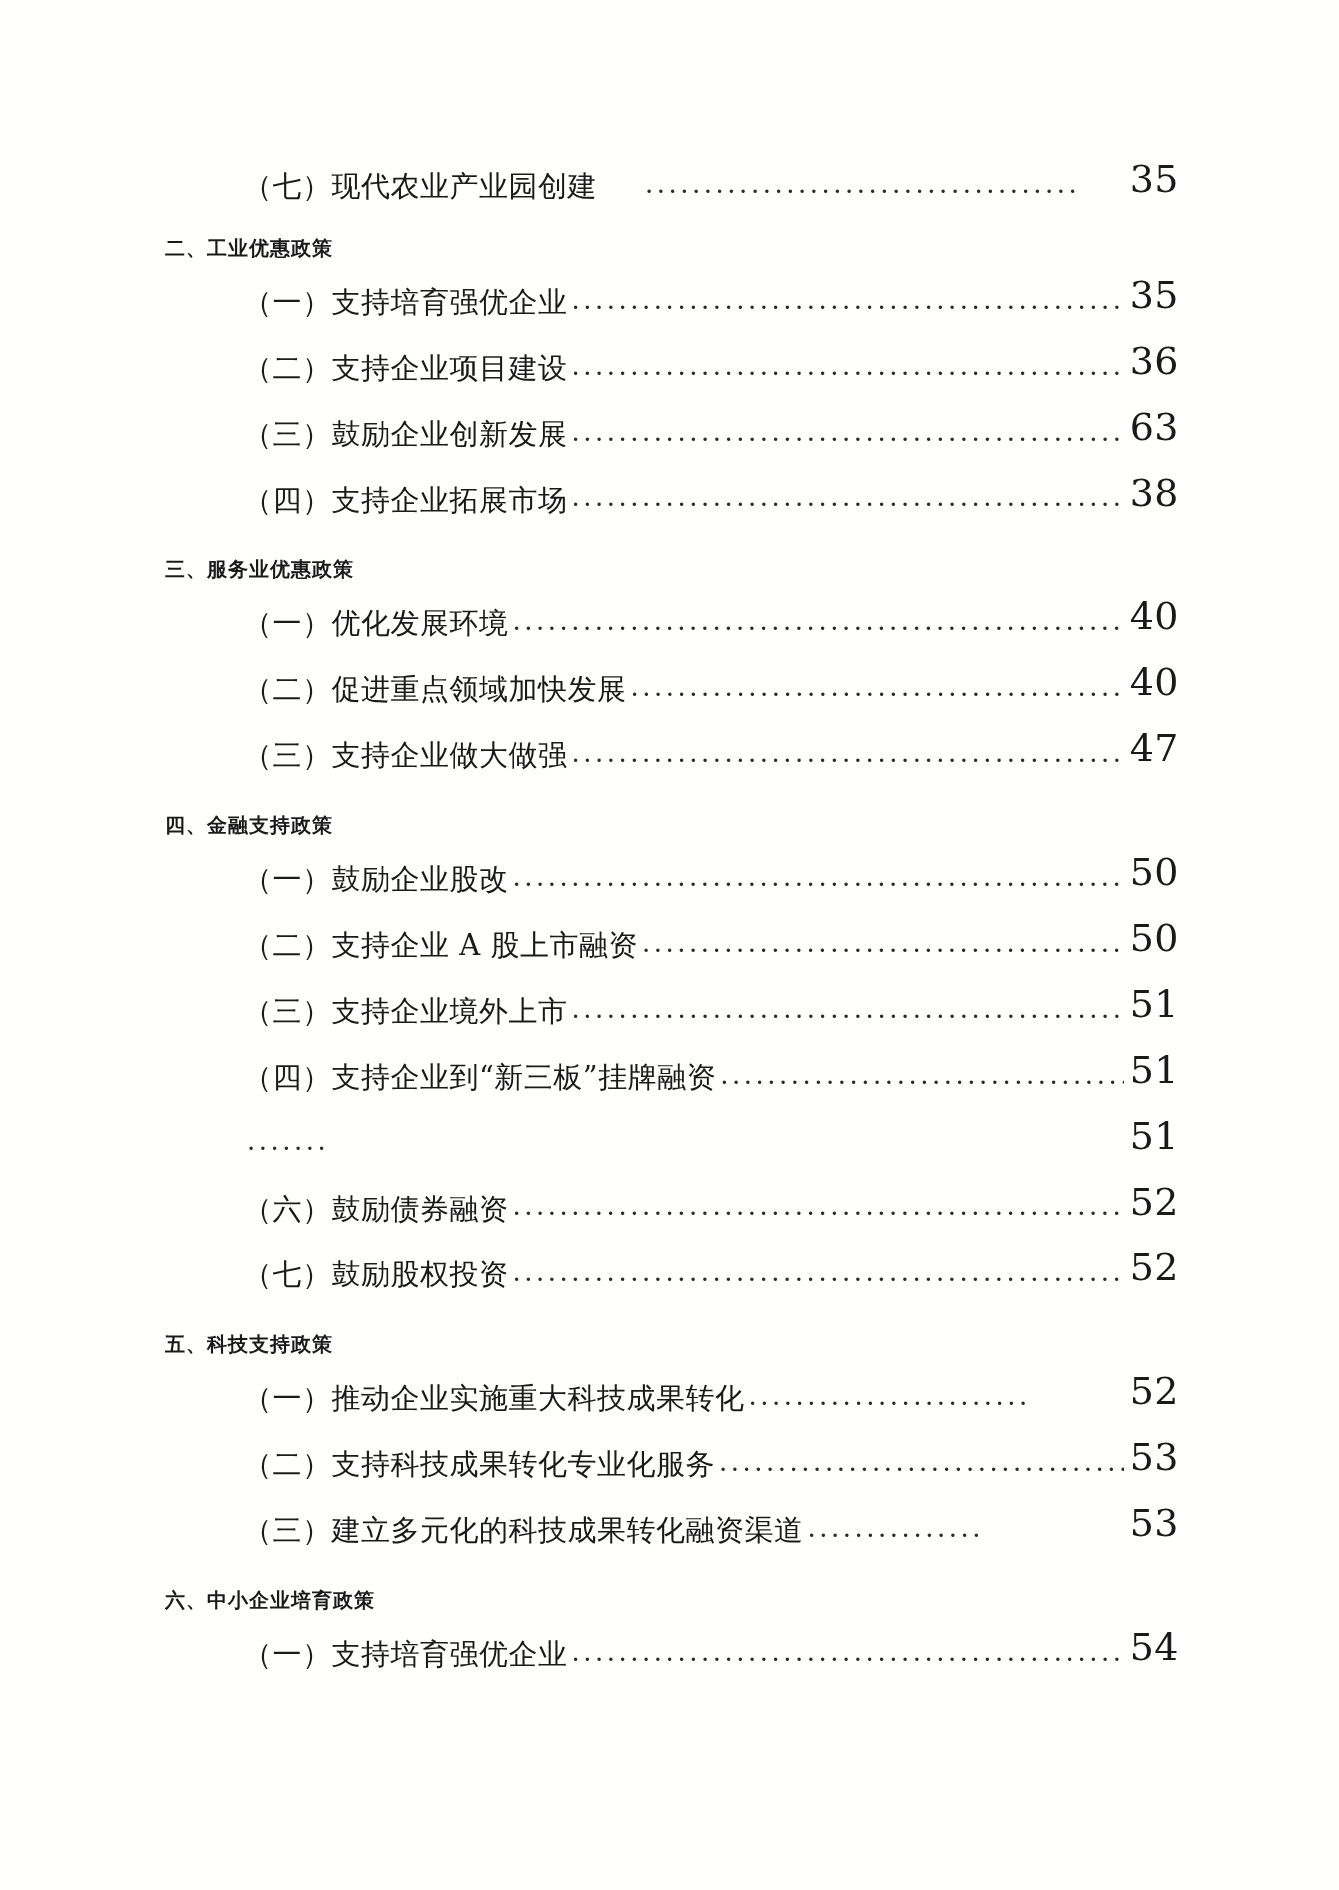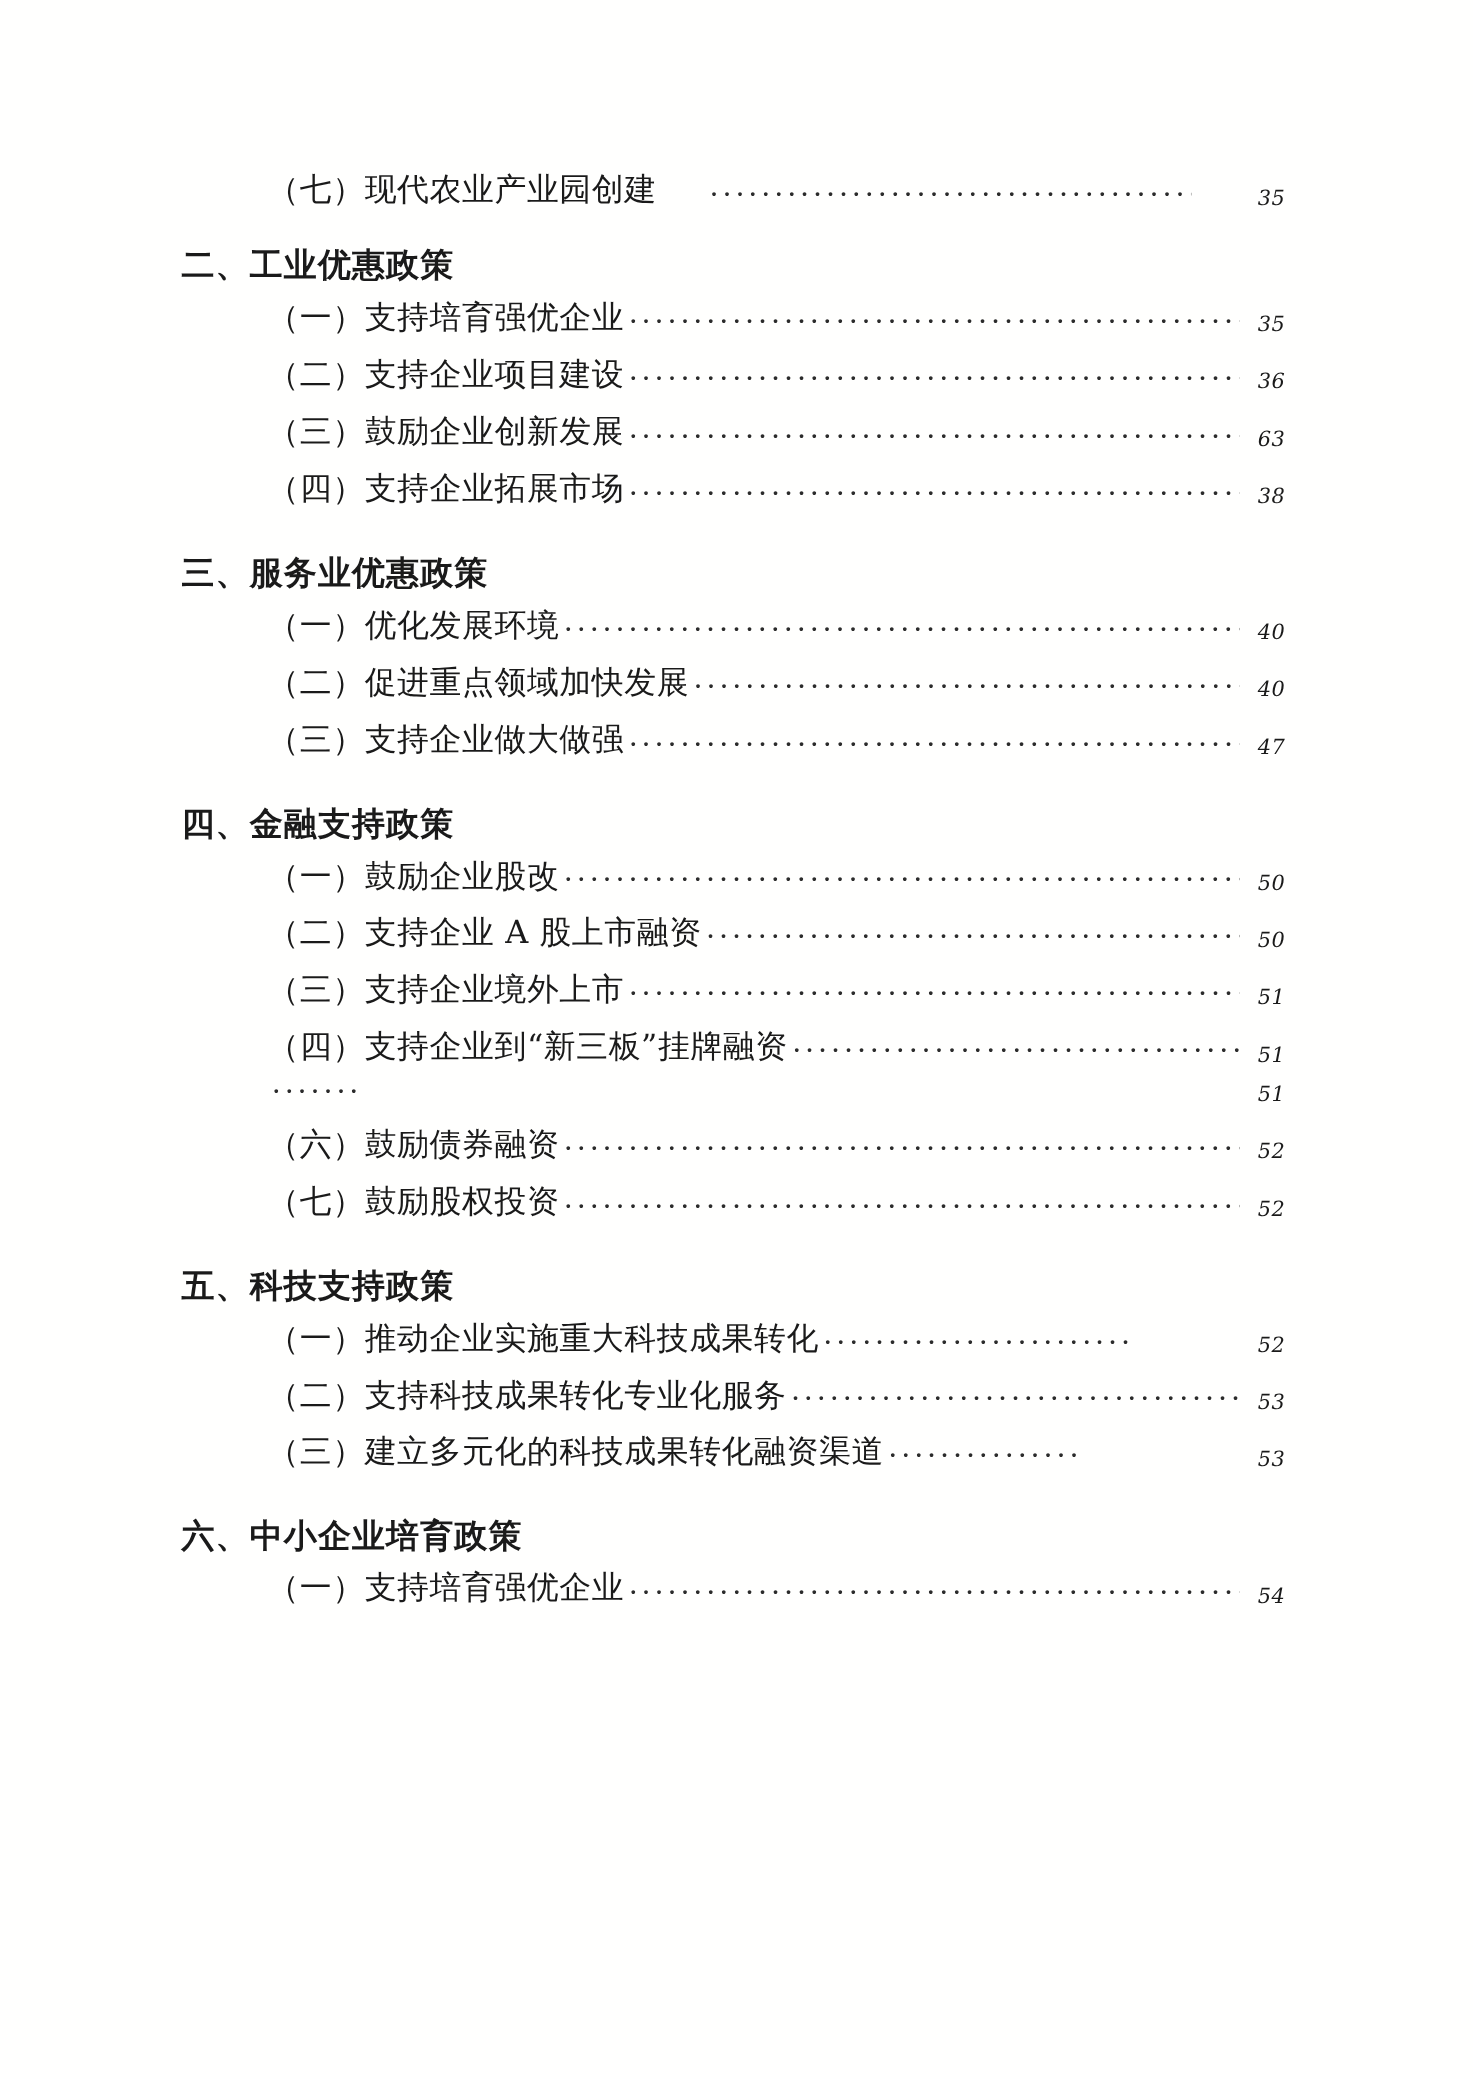--- a/index.html
+++ b/index.html
@@ -25,21 +25,21 @@
     top: 0;
     width: 1339px;
     padding: 150px 160px 0 165px;
     box-sizing: border-box;
   }
   
   .sec {
     display: flex;
     align-items: flex-end;
     font-weight: bold;
-    font-size: 30px;
+    font-size: 20px;
     letter-spacing: 1px;
     margin: 26px 0 4px 0;
     padding-left: 0px;
   }
   .sec .sec-title {
     white-space: nowrap;
   }
   
   .entry {
     display: flex;
@@ -61,24 +61,23 @@
     color: #2b2b2b;
     font-size: 26px;
     line-height: 1;
     position: relative;
     bottom: 5px;
     letter-spacing: 3.5px;
   }
   .entry .pg {
     flex: 0 0 auto;
     min-width: 46px;
-    text-align: center;
-    font-size: 19px;
+    text-align: left;
+    font-size: 38px;
     letter-spacing: 0.5px;
-    font-style: italic;
   }
   .sec-gap-top {
     margin-top: 34px;
   }
   .entry-first {
     margin-top: 2px;
   }
   .top-entry {
     margin-top: 0;
     gap: 44px;

